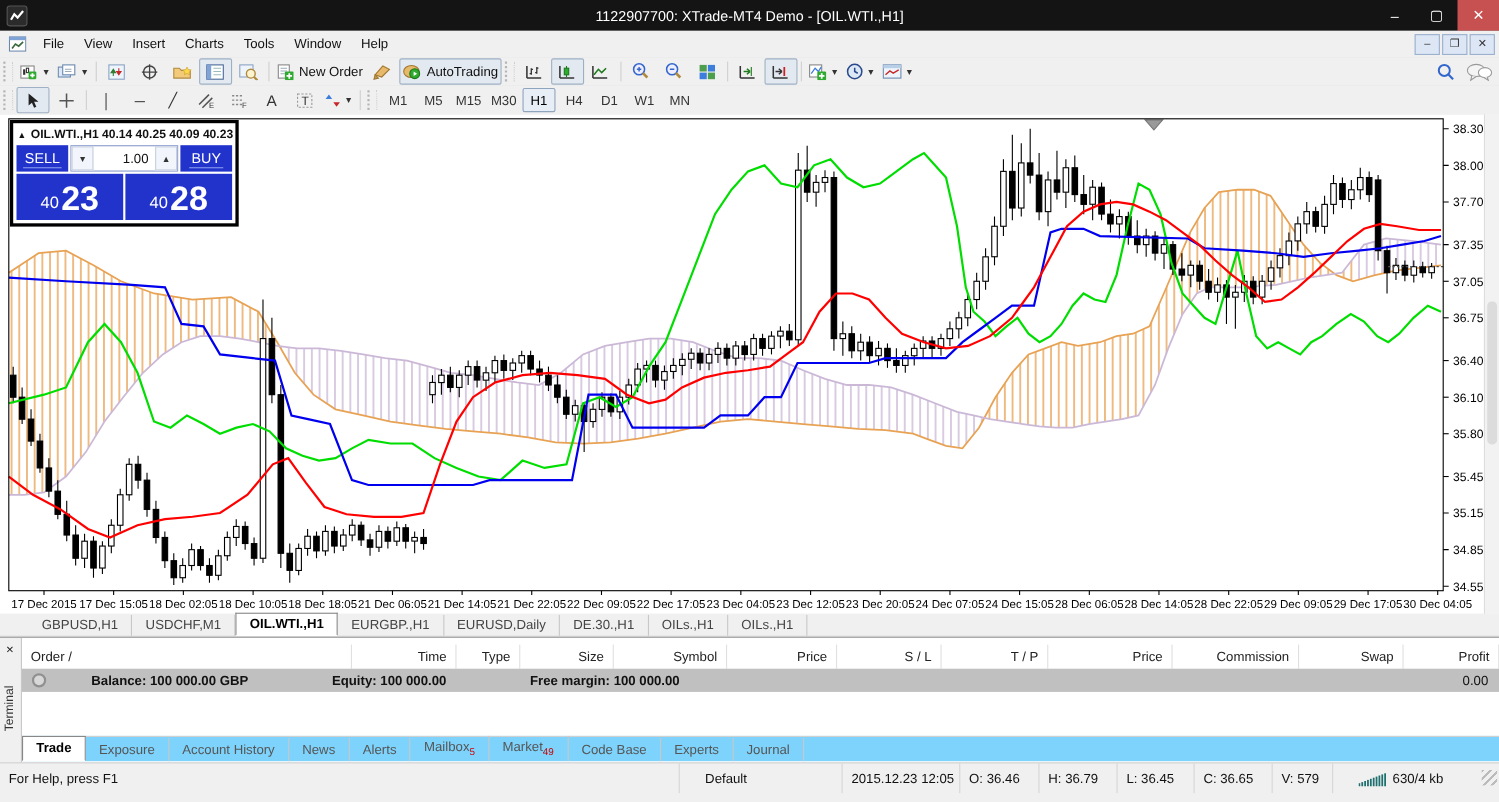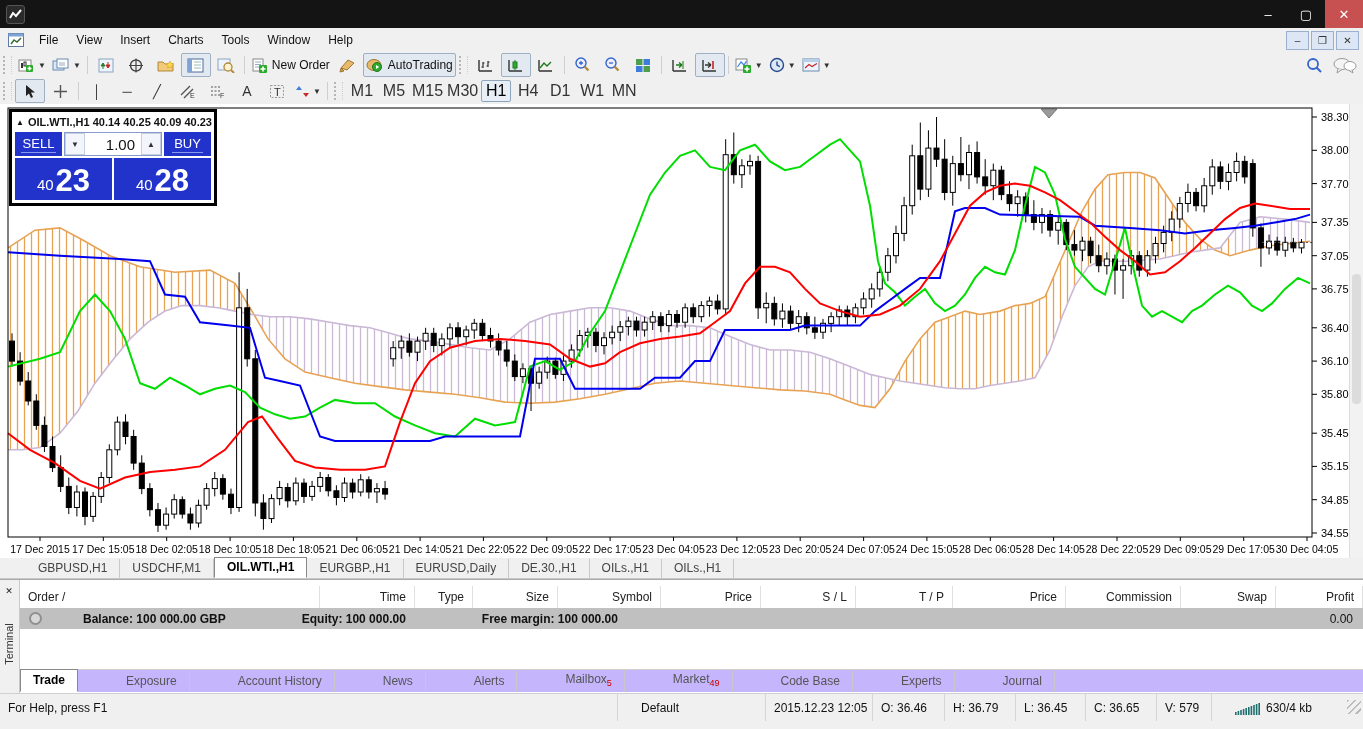--- a/index.html
+++ b/index.html
@@ -25,38 +25,38 @@
   
   .toolbar{position:absolute;left:0;width:100%;height:26px;background:#f0f0f0;display:flex;align-items:center;border-bottom:1px solid #d8d8d8;}
   .tb1{top:52px;} .tb2{top:78px;}
   .grip{width:6px;height:18px;margin:0 3px;border-left:2px dotted #b5b5b5;border-right:1px dotted #cfcfcf;}
   .sep{width:1px;height:18px;background:#cfcfcf;margin:0 3px;}
   .tbtn{height:22px;min-width:24px;padding:0 2px;display:flex;align-items:center;justify-content:center;border:1px solid transparent;border-radius:2px;gap:2px;}
   .tbtn.pressed{background:#e3e9f1;border:1px solid #9fb0c4;}
   .tbtn .caret{font-size:8px;color:#333;margin-left:1px;}
   .tbtn-label{font-size:12px;margin-left:3px;white-space:nowrap;}
   .tfbtn{height:20px;min-width:28px;margin:12px 1px;display:flex;align-items:center;justify-content:center;
-         font-size:16px;color:#333;border:1px solid transparent;border-radius:2px;}
+         font-size:12px;color:#333;border:1px solid transparent;border-radius:2px;}
   .tfbtn.active{background:#e8eef6;border:1px solid #8fa4bd;color:#000;}
   .glyph{font-size:13px;color:#333;}
   .tb-right{position:absolute;right:6px;top:52px;height:26px;display:flex;align-items:center;gap:10px;}
   
   .chart-wrap{position:absolute;left:0;top:104px;width:1363px;height:454px;background:#fff;}
   .vscroll{position:absolute;right:0;top:0;width:13px;height:454px;background:#f2f2f2;border-left:1px solid #ddd;}
   .vthumb{position:absolute;right:2px;top:170px;width:9px;height:130px;background:#dcdcdc;border-radius:4px;}
   
   .ocp{position:absolute;left:9px;top:5px;width:202px;background:#fff;border:3px solid #000;}
   .ocp-head{display:flex;align-items:center;height:18px;padding:1px 4px;font-size:11px;font-weight:bold;gap:4px;white-space:nowrap;}
   .ocp-tri{font-size:8px;}
   .ocp-row{display:flex;align-items:stretch;height:24px;margin:0 3px;gap:2px;}
   .ocp-btn{flex:0 0 47px;background:#2233cc;color:#fff;display:flex;align-items:center;justify-content:center;font-size:13px;}
   .ocp-btn span{border-bottom:1px solid #8899ee;padding:0 2px 1px;}
   .ocp-vol{flex:1;display:flex;border:1px solid #8899cc;background:#fff;}
   .ocp-spin{width:18px;display:flex;align-items:center;justify-content:center;font-size:8px;color:#333;background:#f2f5fb;border:1px solid #c5cfe0;}
-  .ocp-volval{flex:1;display:flex;align-items:center;justify-content:flex-end;padding-right:6px;font-size:15px;}
+  .ocp-volval{flex:1;display:flex;align-items:center;justify-content:flex-end;padding-right:6px;font-size:12px;}
   .ocp-prices{display:flex;gap:2px;margin:2px 3px 3px;}
   .ocp-price{flex:1;background:#2233cc;color:#fff;height:40px;display:flex;align-items:flex-end;justify-content:center;padding-bottom:2px;}
   .ocp-sm{font-size:15px;font-weight:normal;margin:0 2px 5px 0;}
   .ocp-big{font-size:31px;font-weight:bold;line-height:34px;}
   
   .symtabs{position:absolute;left:0;top:558px;width:100%;height:21px;background:#f0f0f0;border-bottom:1px solid #c8c8c8;
            display:flex;align-items:flex-end;padding-left:26px;box-sizing:border-box;text-align:center;}
   .symtab{padding:2px 12px 3px;color:#444;border-right:1px solid #c8c8c8;font-size:12px;white-space:nowrap;}
   .symtab.active{background:#fff;border:1px solid #888;border-bottom:1px solid #fff;font-weight:bold;color:#000;}
   
@@ -66,21 +66,21 @@
                   width:64px;text-align:center;font-size:11px;color:#333;}
   .term-close{position:absolute;left:3px;top:5px;font-size:9px;color:#222;width:12px;height:12px;line-height:12px;text-align:center;}
   .term-head{position:absolute;left:20px;right:0;top:6px;height:22px;display:flex;border-bottom:1px solid #d5d5d5;background:#fff;}
   .th-cell{display:flex;align-items:center;justify-content:flex-end;padding:0 8px;border-right:1px solid #e0e0e0;
            font-size:12px;color:#222;box-sizing:border-box;white-space:nowrap;}
   .th-cell.first{justify-content:flex-start;}
   .balance-row{position:absolute;left:20px;right:0;top:28px;height:21px;background:#c0c0c0;display:flex;align-items:center;
                font-weight:bold;font-size:12px;gap:33px;}
   .bal-ic{width:9px;height:9px;border:2px solid #909090;border-radius:50%;margin:0 8px 0 9px;background:#d8d8d8;}
   .bal-profit{position:absolute;right:10px;font-weight:normal;padding-left:36px;}
-  .term-tabs{position:absolute;left:20px;right:0;bottom:2px;height:22px;display:flex;align-items:flex-end;background:#c4b5fd;border-top:1px solid #d0d0d0;gap:36px;}
+  .term-tabs{position:absolute;left:20px;right:0;bottom:2px;height:22px;display:flex;align-items:flex-end;background:#7dd3fc;border-top:1px solid #d0d0d0;}
   .ttab{padding:3px 12px 4px;color:#555;font-size:12px;border-right:1px solid #c8c8c8;white-space:nowrap;}
   .ttab.active{background:#fff;border:1px solid #888;border-bottom:1px solid #fff;color:#000;font-weight:bold;}
   .ttab sub{color:#cc0000;font-size:9px;}
   
   .statusbar{position:absolute;left:0;top:693px;width:100%;height:28px;background:#f0f0f0;border-top:1px solid #d0d0d0;
              display:flex;align-items:stretch;gap:15px;}
   .sb-cell{display:flex;align-items:center;padding:0 8px;border-right:1px solid #d6d6d6;box-sizing:border-box;white-space:nowrap;font-size:12px;}
   .sb-kb{display:flex;align-items:center;gap:5px;}
   .bottom-edge{position:absolute;left:0;top:721px;width:100%;height:8px;background:#f0f0f0;}
   .resize-grip{position:absolute;right:2px;top:700px;width:14px;height:14px;
@@ -90,20 +90,21 @@
 <body>
 
 <div id="app">
 
   <div class="titlebar">
     <div class="appicon">
       <svg width="13" height="13">
           <path d="M1 10 L4 5 L7 8 L12 2" stroke="#fff" stroke-width="2" fill="none"></path>
         </svg>
     </div>
+    <div class="title-text">1122907700: XTrade-MT4 Demo - [OIL.WTI.,H1]</div>
     <div class="wbtns">
       <div class="wbtn">–</div>
       <div class="wbtn">▢</div>
       <div class="wbtn close">✕</div>
     </div>
   </div>
 
   <div class="menubar">
     <svg class="doc-icon" viewBox="0 0 16 14">
       <rect x="0.5" y="0.5" width="15" height="13" fill="#fff" stroke="#5b7aa6"></rect>

